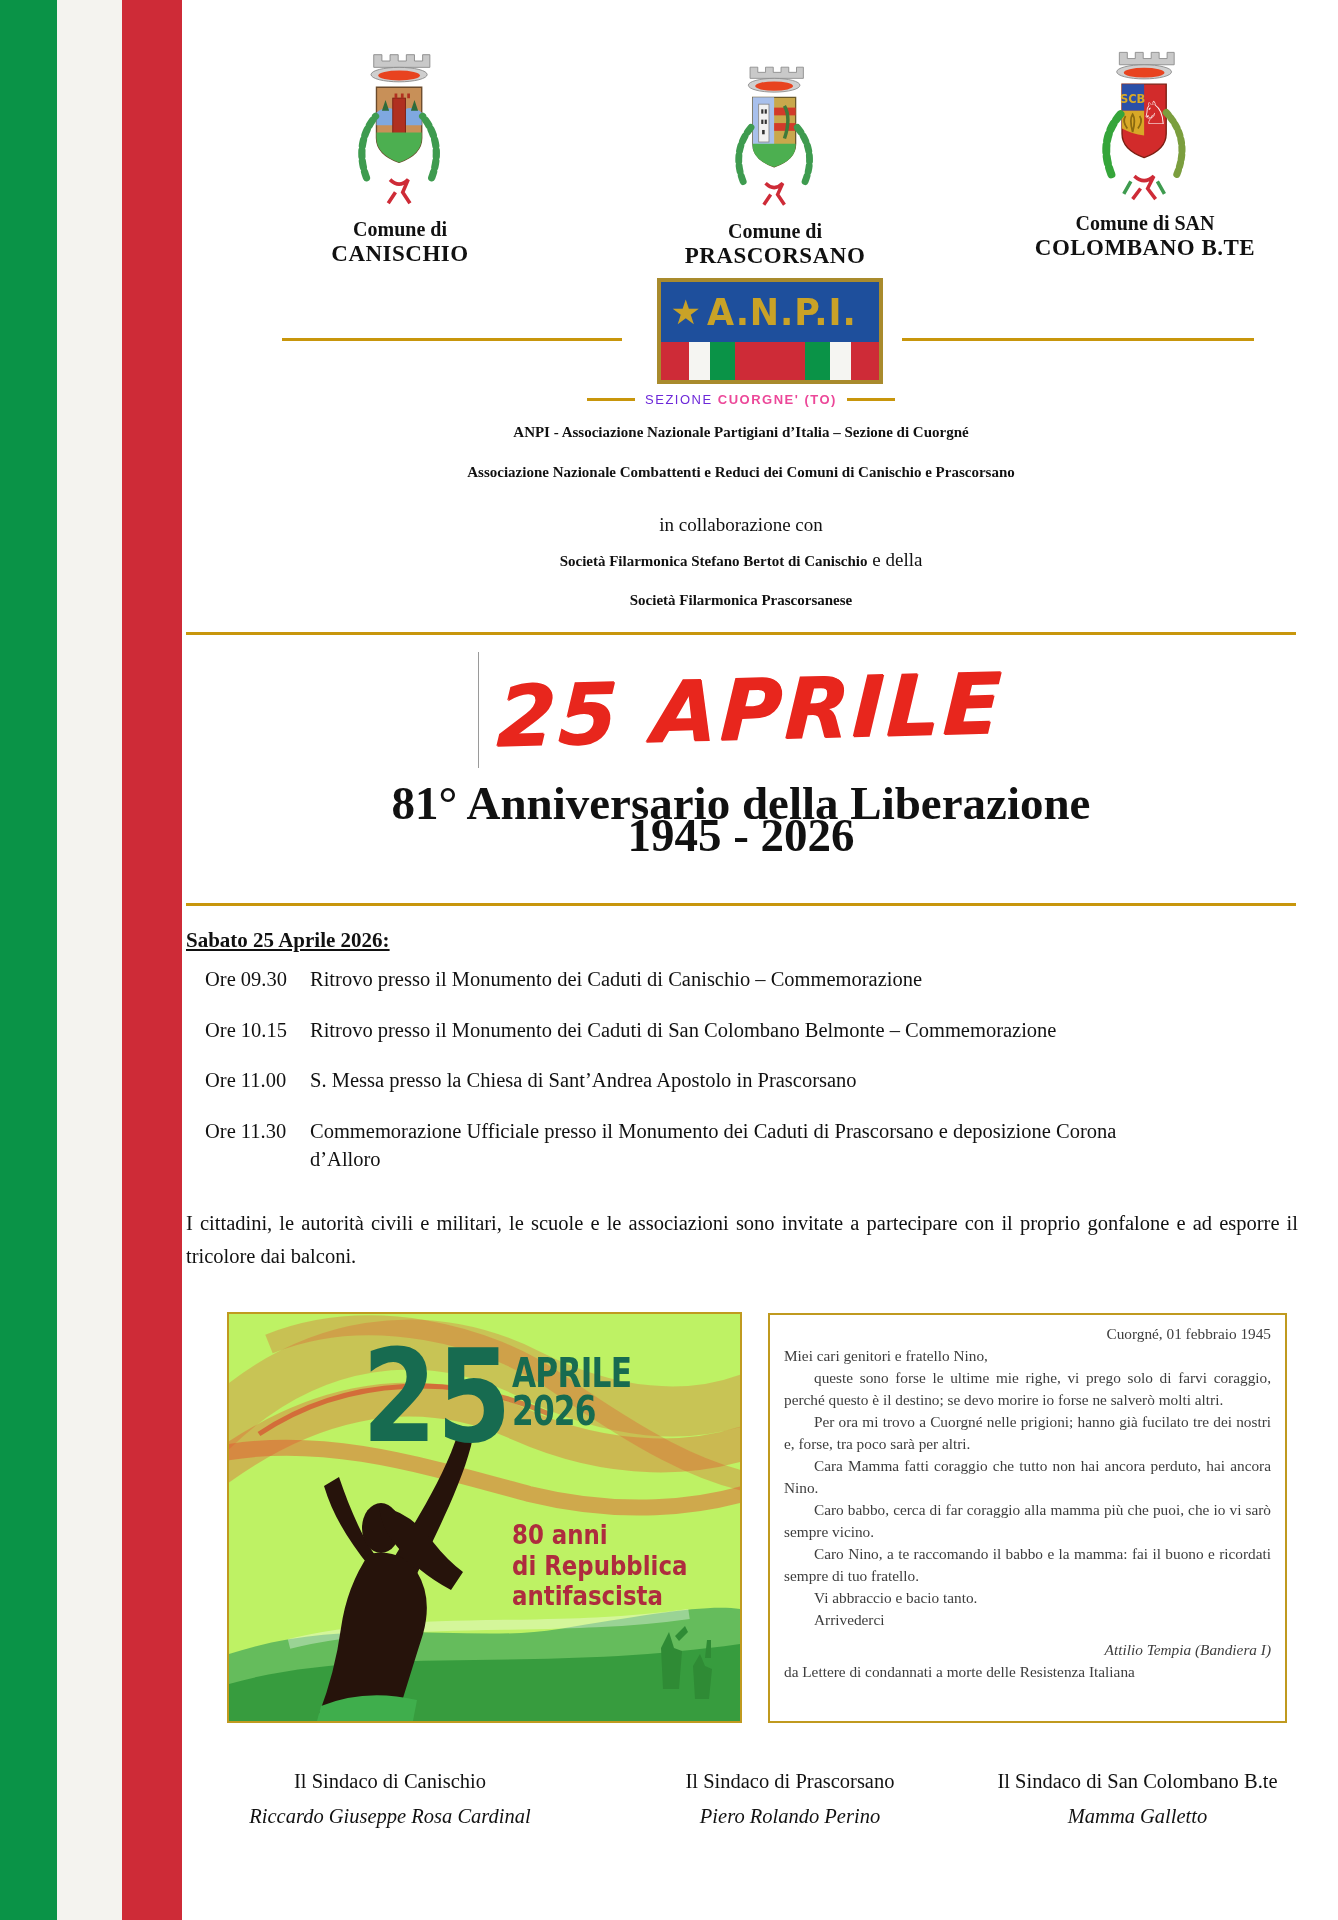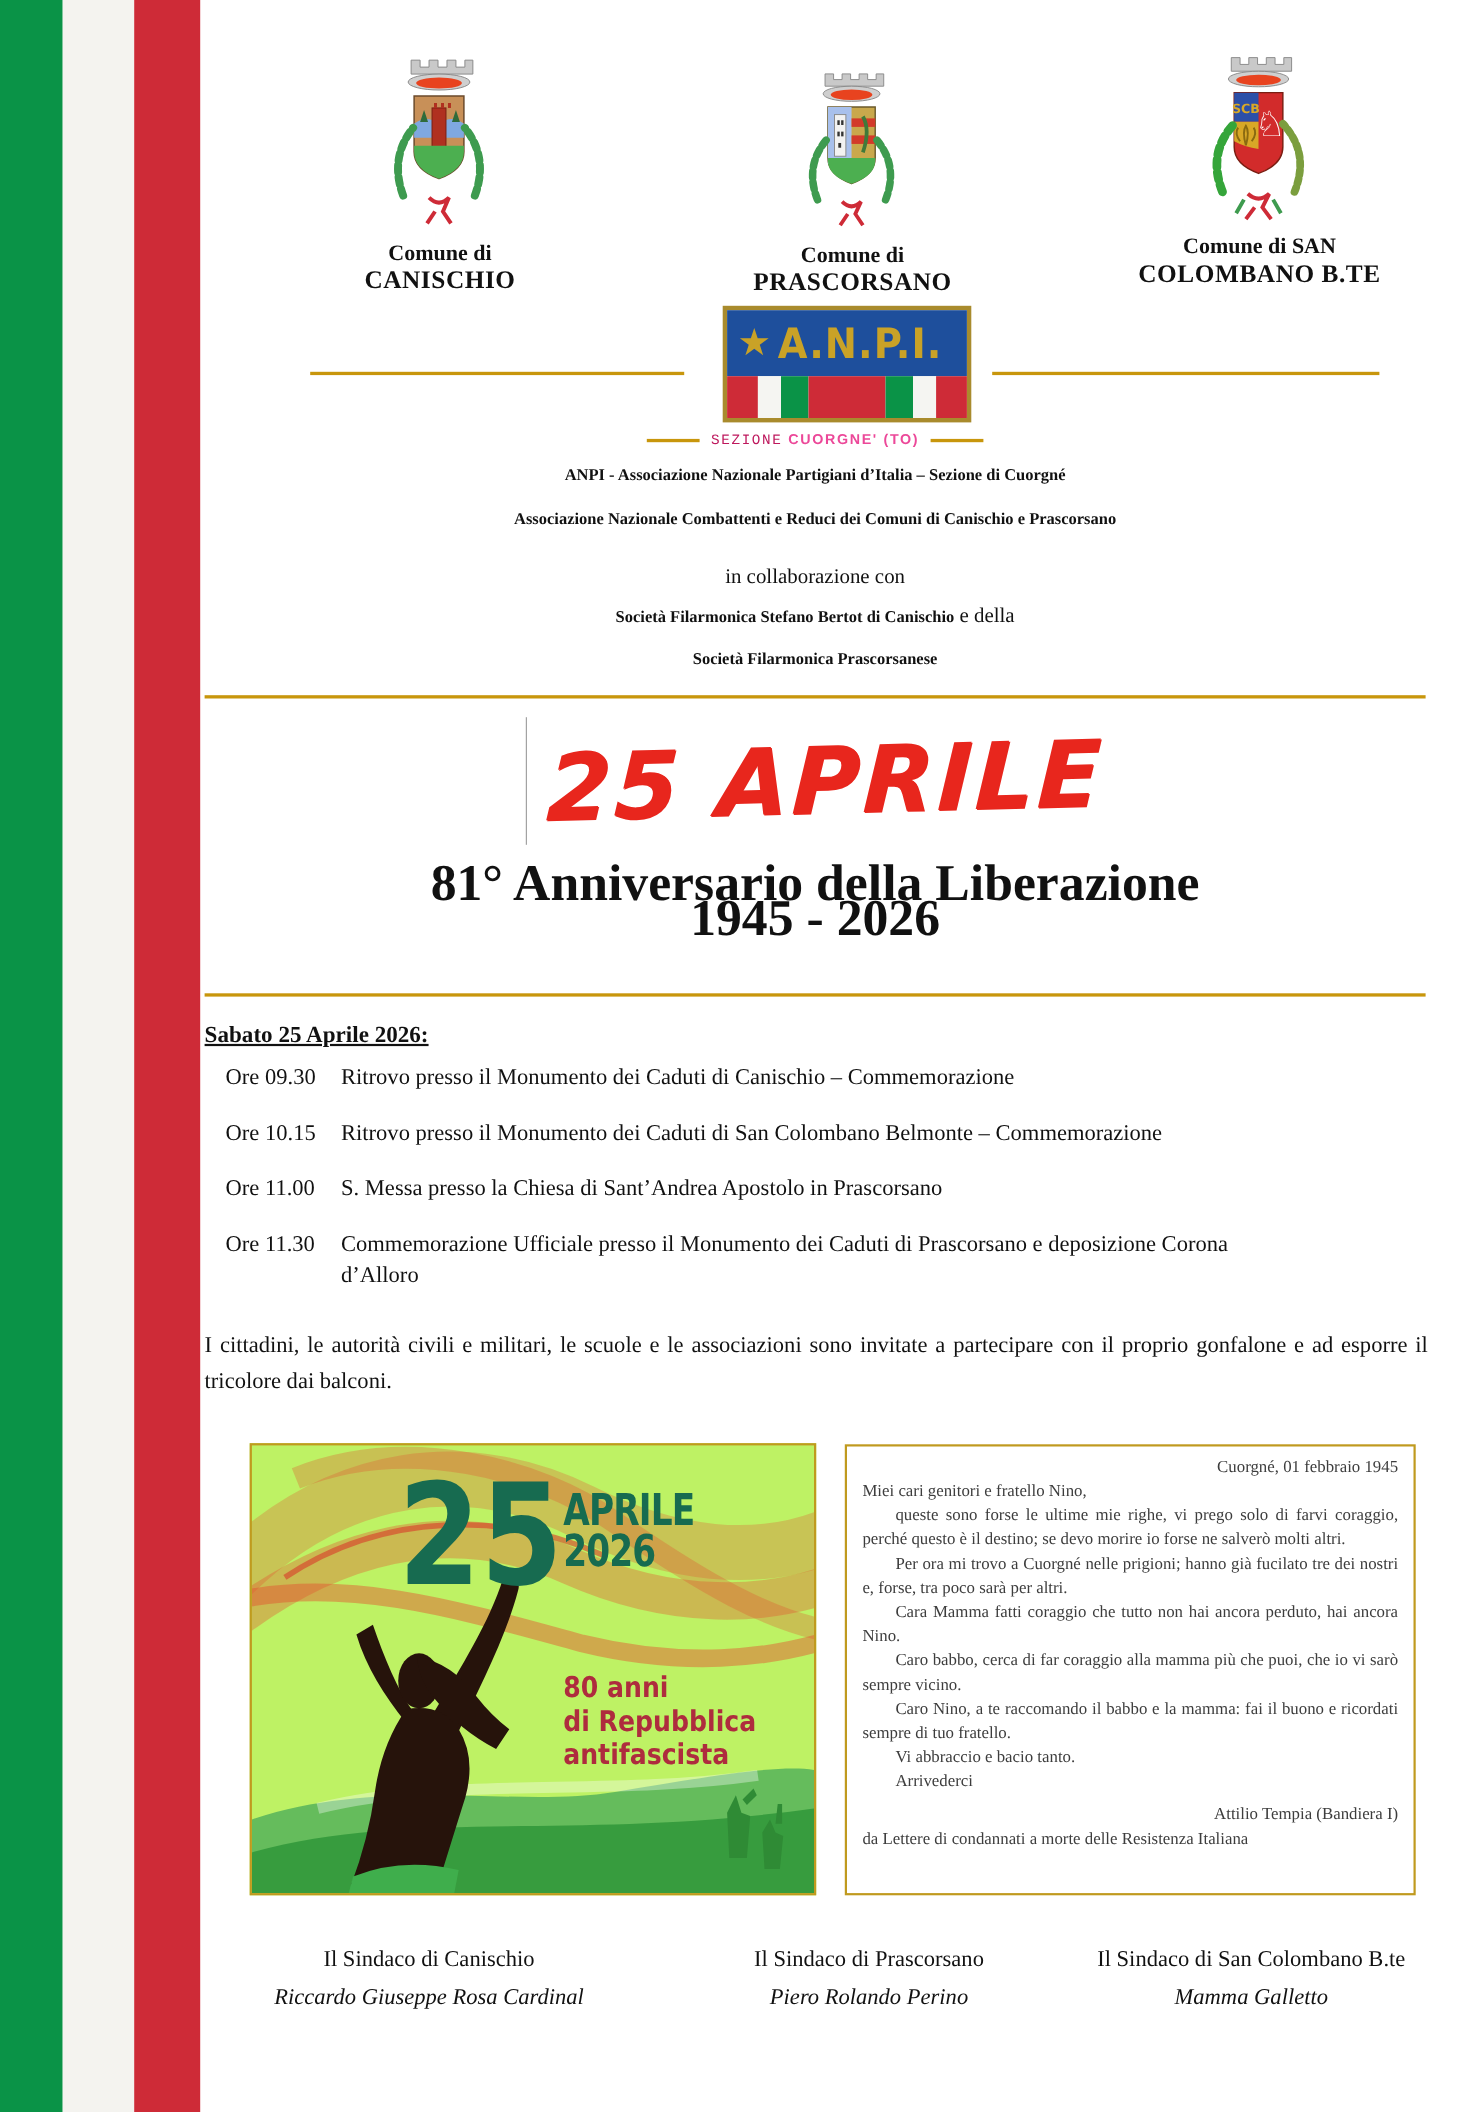--- a/index.html
+++ b/index.html
@@ -20,21 +20,21 @@
   .anpi-top{flex:0 0 60px;background:#1e4f9c;display:flex;align-items:center;justify-content:center;gap:6px;}
   .anpi-star{color:#c9a227;font-size:34px;line-height:1;font-family:"DejaVu Sans",sans-serif;}
   .anpi-word{color:#c9a227;font-size:38px;font-weight:bold;font-family:"DejaVu Sans",sans-serif;
              letter-spacing:1px;transform:scaleX(.92);transform-origin:left;line-height:1;}
   .anpi-ribbon{flex:1;display:flex;}
   .anpi-ribbon div{height:100%;}
   .goldline{position:absolute;height:3px;background:#c8960c;}
   .sezione{position:absolute;left:186px;top:392px;width:1110px;display:flex;align-items:center;
            justify-content:center;gap:10px;font-family:"Liberation Sans",sans-serif;font-size:13px;letter-spacing:1.5px;}
   .sezione .dash{width:48px;height:3px;background:#c8960c;}
-  .sezione .pre{color:#be185d;font-family:Liberation Mono, monospace;}
+  .sezione .pre{color:#6d28d9;}
   .sezione .bold{color:#ec4899;font-weight:bold;}
   
   .cline{position:absolute;left:186px;width:1110px;text-align:center;}
   .b23{font-weight:bold;font-size:15px;}
   .r19{font-size:19px;}
   
   .brushrow{position:absolute;left:186px;top:646px;width:1110px;height:128px;
             display:flex;align-items:center;justify-content:center;}
   .vline{width:1px;height:116px;background:#9a9a9a;margin-right:18px;}
   .brush{font-family:"DejaVu Sans",sans-serif;font-weight:bold;font-style:italic;font-size:84px;
@@ -58,21 +58,21 @@
           font-size:40px;line-height:.95;color:#176b50;transform:scaleX(.78);transform-origin:left;letter-spacing:-1px;}
   .pslogan{position:absolute;left:283px;top:206px;font-family:"DejaVu Sans",sans-serif;font-weight:bold;
            font-size:26px;line-height:1.18;color:#ae2c3e;transform:scaleX(.88);transform-origin:left;}
   
   .letter{position:absolute;left:768px;top:1313px;width:519px;height:410px;border:2px solid #c09a1f;
           box-sizing:border-box;padding:8px 14px 6px 14px;font-size:15.3px;line-height:22px;color:#3d3d3d;
           overflow:hidden;}
   .letter p{margin:0;text-align:justify;text-indent:30px;}
   .letter .dateline{text-align:right;text-indent:0;}
   .letter .salutation{text-indent:0;text-align:left;}
-  .letter .sig{text-align:right;text-indent:0;margin-top:8px;}
+  .letter .sig{text-align:right;text-indent:0;margin-top:8px;font-style:italic;}
   .letter .src{text-indent:0;text-align:left;}
   
   .sig-col{position:absolute;top:1770px;text-align:center;font-size:20.5px;}
   .sig-col .name{font-style:italic;margin-top:12px;}
 </style>
 </head>
 <body>
 
 <div class="page">
 

